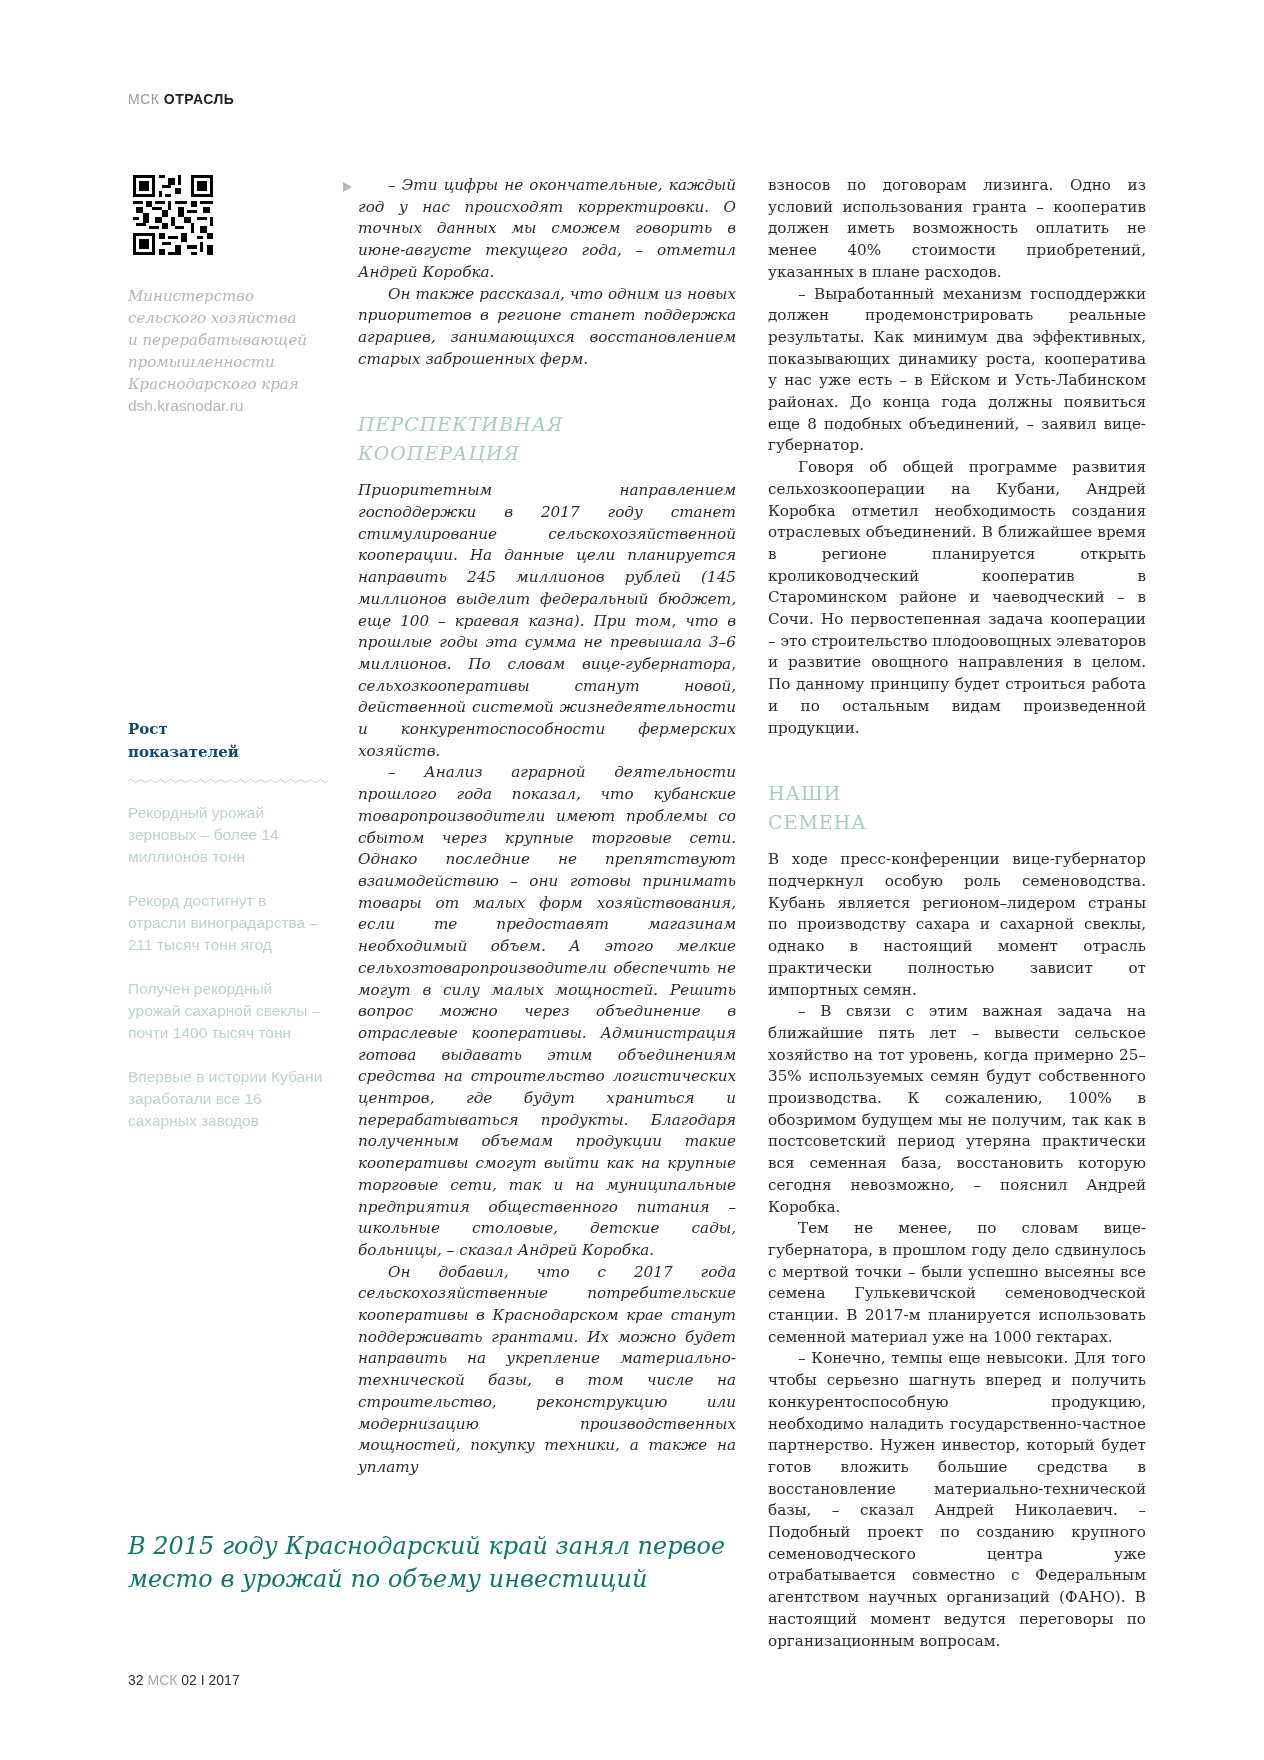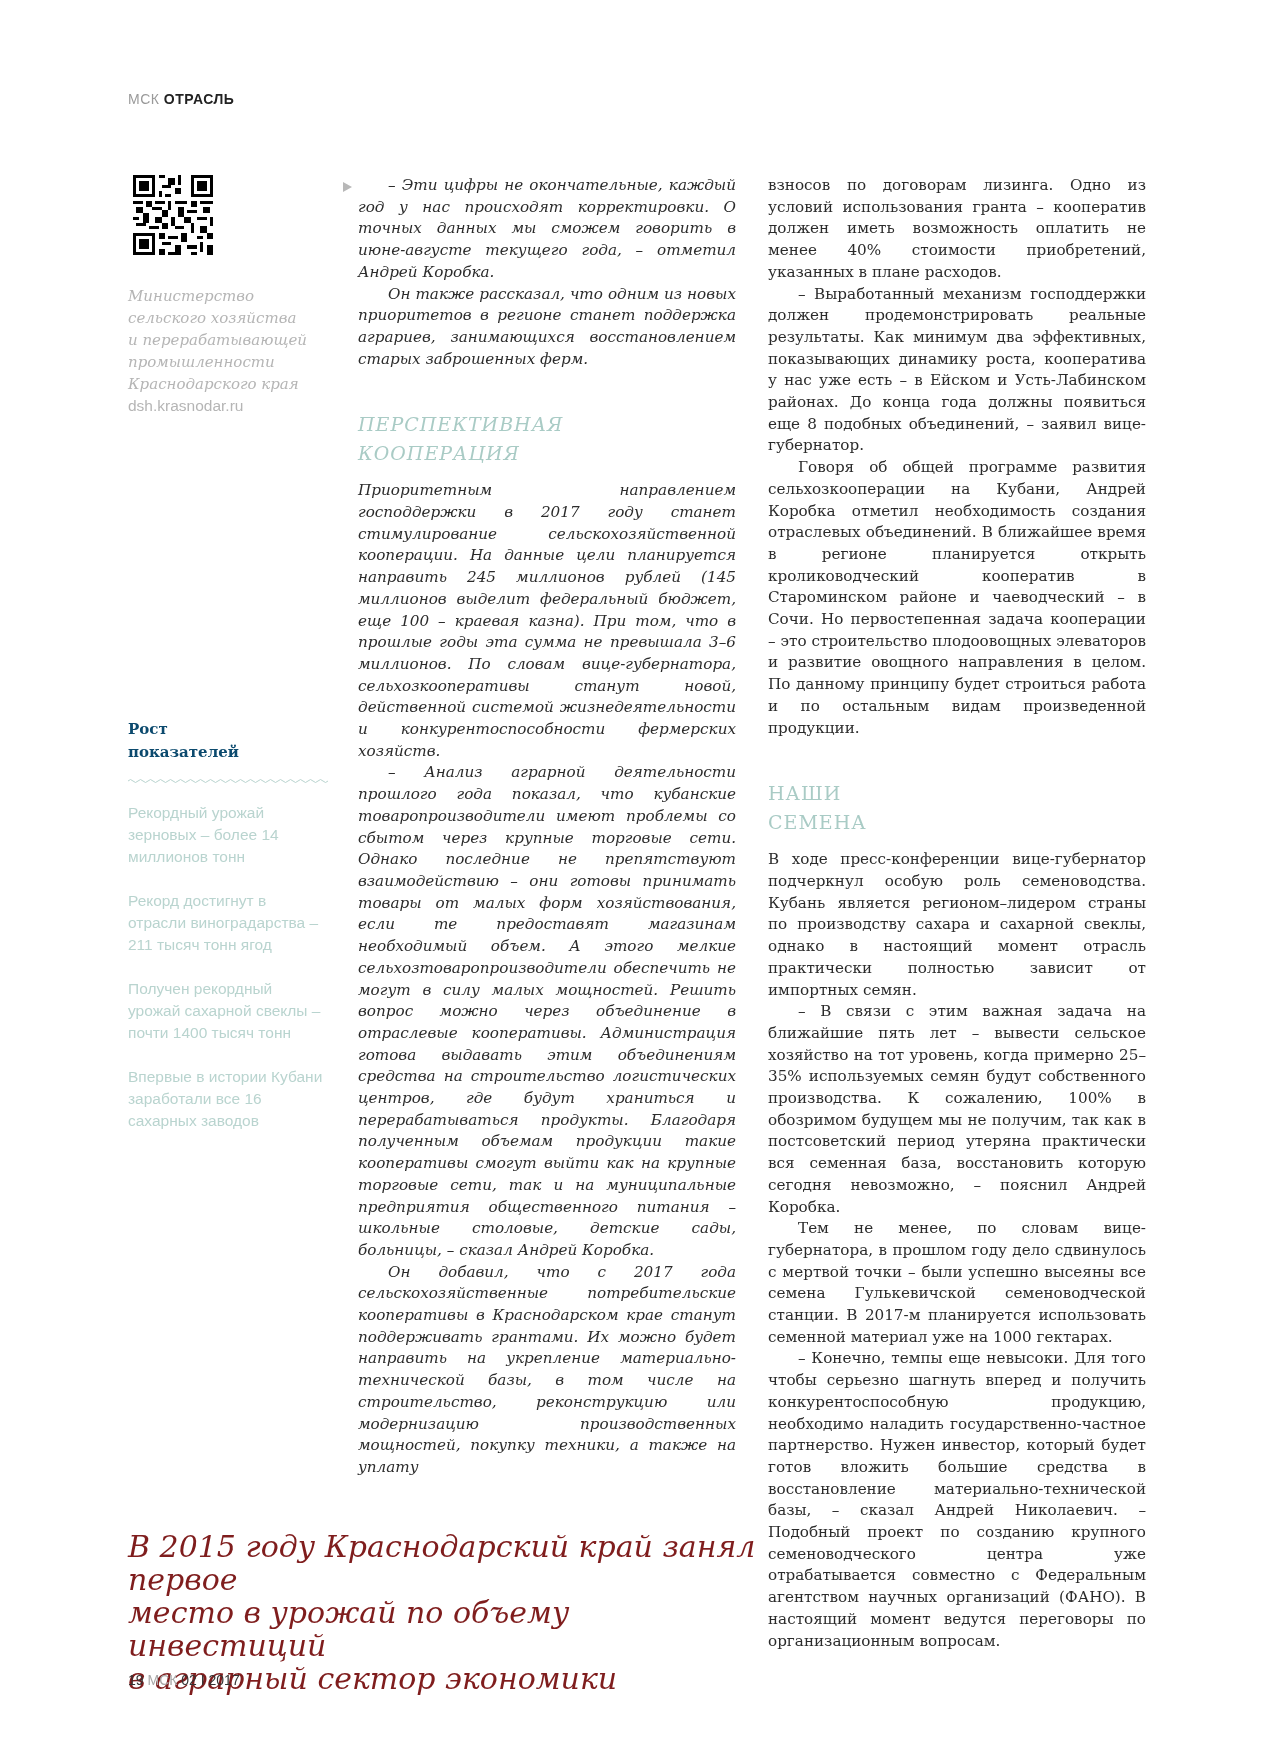--- a/index.html
+++ b/index.html
@@ -24,21 +24,21 @@
   .col { position: absolute; font-family: "DejaVu Serif", serif; font-size: 15.2px; line-height: 21.7px; color: #2b2b2b; text-align: justify; }
   .col p { margin: 0; text-indent: 30px; }
   .col p.first { text-indent: 0; }
   .col1 { left: 358px; top: 175px; width: 378px; font-style: italic; }
   .col2 { left: 768px; top: 175px; width: 378px; }
 
   .arrow { position: absolute; left: 343px; top: 182px; width: 0; height: 0; border-left: 9px solid #b8b8b8; border-top: 5px solid transparent; border-bottom: 5px solid transparent; }
 
   .subhead { font-family: "DejaVu Serif", serif; font-size: 19px; line-height: 29px; letter-spacing: 1px; color: #a9cbc5; font-weight: normal; margin: 0; text-indent: 0; }
 
-  .pullquote { position: absolute; left: 128px; top: 1530px; width: 640px; font-family: "DejaVu Serif", serif; font-style: italic; font-size: 30px; line-height: 33px; color: #7f1d1d; }
+  .pullquote { position: absolute; left: 128px; top: 1530px; width: 640px; font-family: "DejaVu Serif", serif; font-style: italic; font-size: 24px; line-height: 33px; color: #0f766e; }
 
   .footer { position: absolute; left: 128px; top: 1672px; font-family: "Liberation Sans", sans-serif; font-size: 14px; color: #333; }
   .footer .brand { color: #a8a8a8; }
 </style>
 </head>
 <body>
 
 <div class="page">
 
   <div class="header">
@@ -159,22 +159,21 @@
     <div style="height:12px"></div>
     <p class="first">В ходе пресс-конференции вице-губернатор подчеркнул особую роль семеноводства. Кубань является регионом–лидером страны по производству сахара и сахарной свеклы, однако в настоящий момент отрасль практически полностью зависит от импортных семян.</p>
     <p>– В связи с этим важная задача на ближайшие пять лет – вывести сельское хозяйство на тот уровень, когда примерно 25–35% используемых семян будут собственного производства. К сожалению, 100% в обозримом будущем мы не получим, так как в постсоветский период утеряна практически вся семенная база, восстановить которую сегодня невозможно, – пояснил Андрей Коробка.</p>
     <p>Тем не менее, по словам вице-губернатора, в прошлом году дело сдвинулось с мертвой точки – были успешно высеяны все семена Гулькевичской семеноводческой станции. В 2017-м планируется использовать семенной материал уже на 1000 гектарах.</p>
     <p>– Конечно, темпы еще невысоки. Для того чтобы серьезно шагнуть вперед и получить конкурентоспособную продукцию, необходимо наладить государственно-частное партнерство. Нужен инвестор, который будет готов вложить большие средства в восстановление материально-технической базы, – сказал Андрей Николаевич. – Подобный проект по созданию крупного семеноводческого центра уже отрабатывается совместно с Федеральным агентством научных организаций (ФАНО). В настоящий момент ведутся переговоры по организационным вопросам.</p>
   </div>
 
   <div class="pullquote">
     <div>В 2015 году Краснодарский край занял первое</div>
     <div>место в урожай по объему инвестиций</div>
-    <div>в аграрный сектор экономики</div>
   </div>
 
   <div class="footer">
-    <span>19</span>
+    <span>32</span>
     <span class="brand">МСК</span>
     <span>02 І 2017</span>
   </div>
 
 </div>
 
 </body></html>

